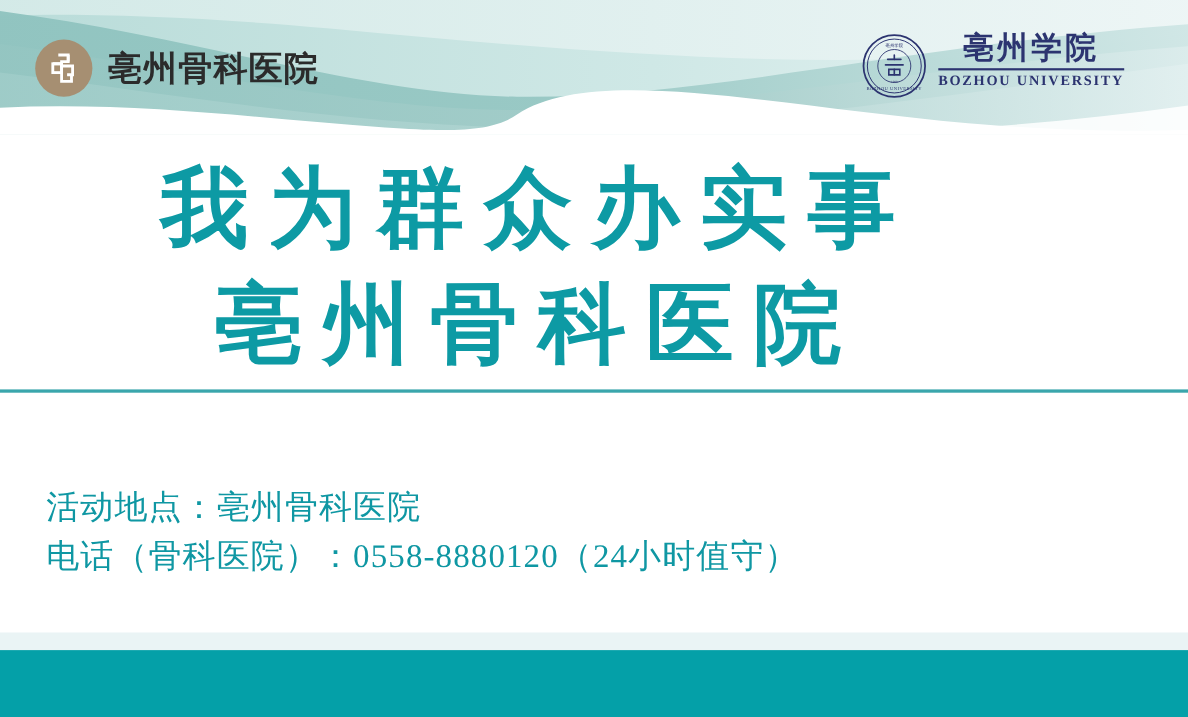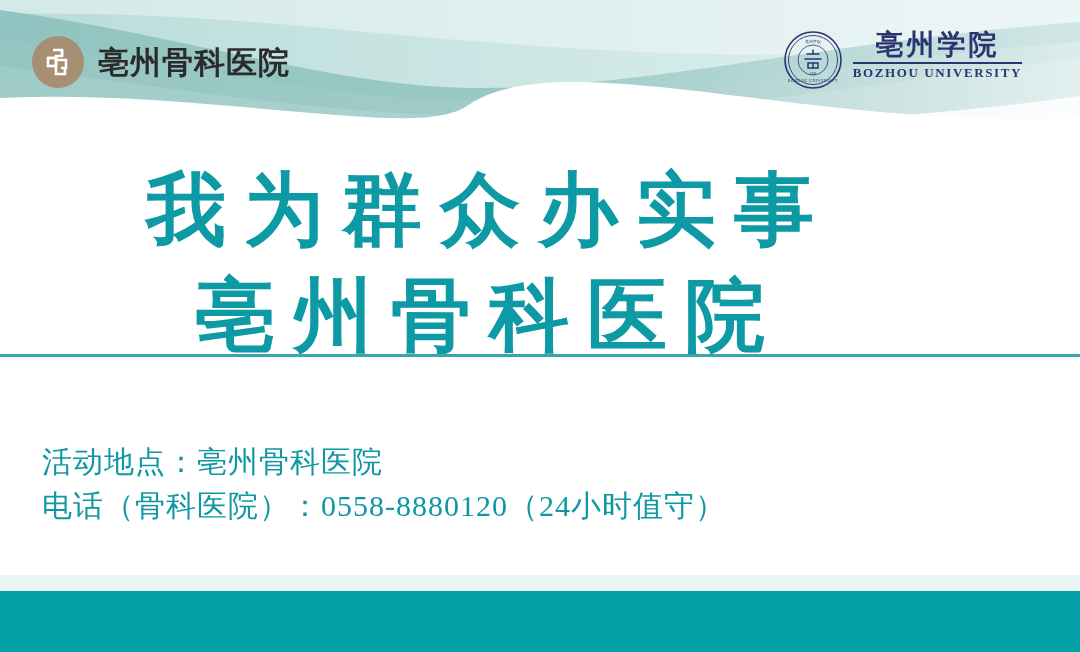--- a/index.html
+++ b/index.html
@@ -111,21 +111,20 @@
     white-space: nowrap;
   }
 
   
   .headline {
     position: absolute;
     left: 0;
     top: 138px;
     width: 960px;
     text-align: center;
-    margin-top: 20px;
   }
   .headline-line {
     font-family: "Liberation Serif", "DejaVu Serif", serif;
     font-size: 80px;
     font-weight: 700;
     color: #0d9aa4;
     letter-spacing: 18px;
     line-height: 1.32;
     text-indent: 18px;
     white-space: nowrap;

